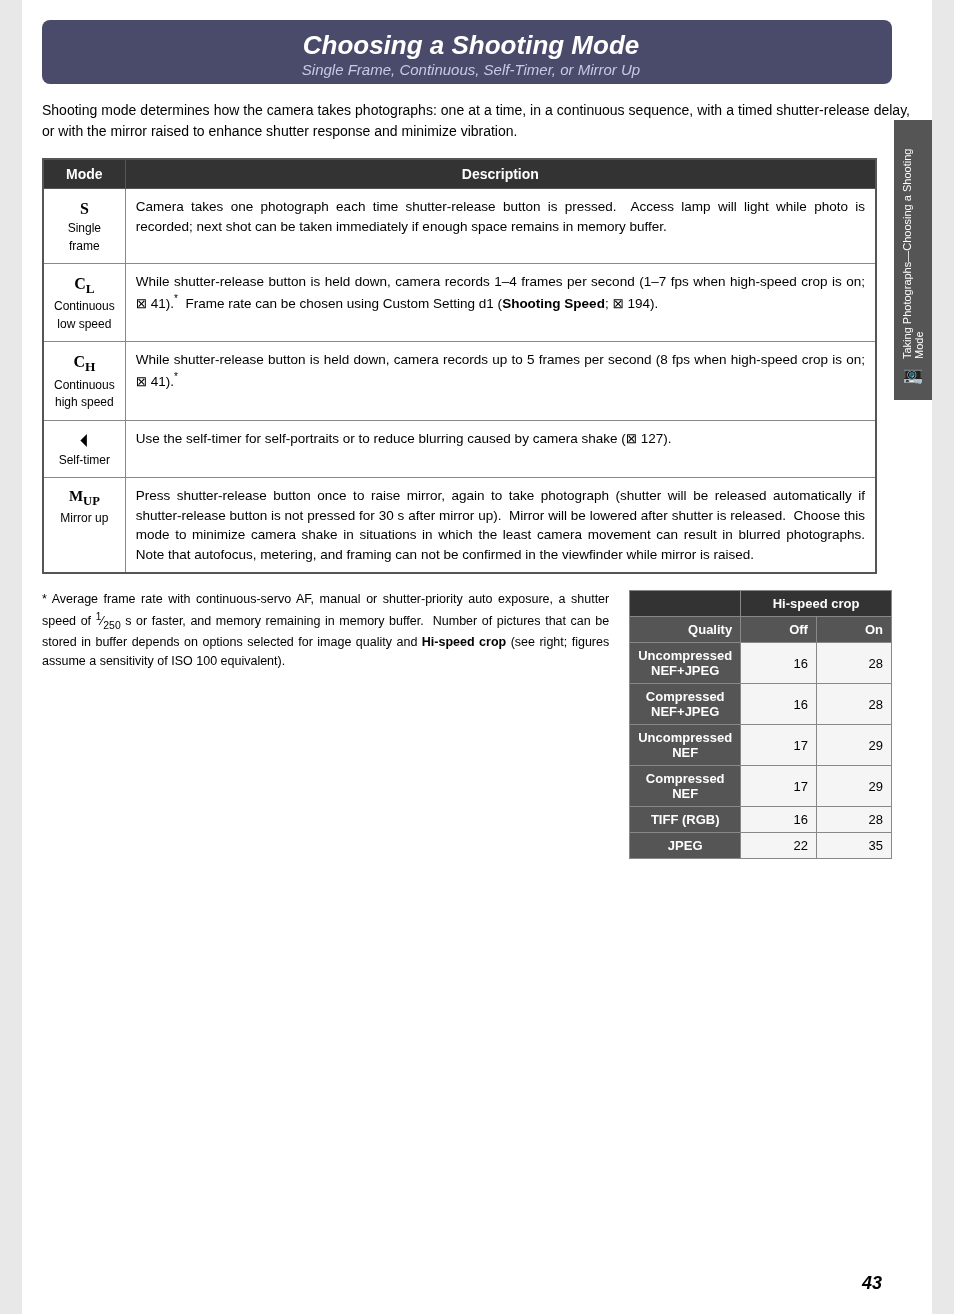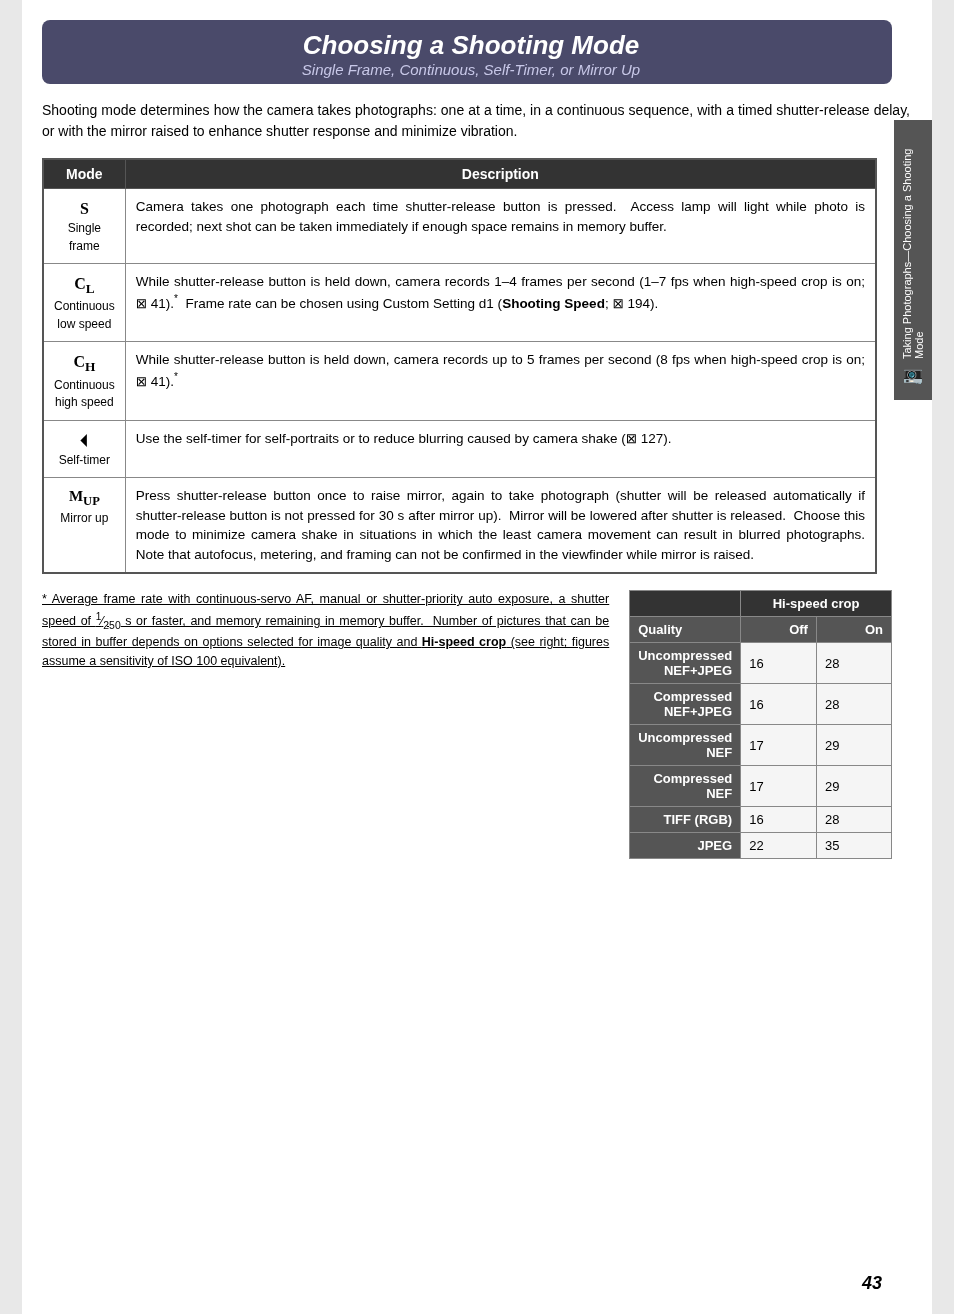--- a/index.html
+++ b/index.html
@@ -98,34 +98,33 @@
     .bottom-section {
       display: flex;
       gap: 20px;
       margin-right: 40px;
     }
     .footnote {
       flex: 1;
       font-size: 12.5px;
       line-height: 1.5;
       text-align: justify;
-      text-decoration: underline;
     }
     
     .crop-table-wrap {
       flex: 0 0 260px;
     }
     .crop-table {
       border-collapse: collapse;
       width: 100%;
       font-size: 13px;
     }
     .crop-table th, .crop-table td {
       border: 1px solid #888;
-      text-align: left;
+      text-align: right;
       padding: 5px 8px;
     }
     .crop-table .hi-speed-header {
       background: #333;
       color: #fff;
       font-weight: bold;
       text-align: center;
     }
     .crop-table .quality-header {
       background: #555;
@@ -135,21 +134,21 @@
     .crop-table .off-on-header {
       background: #555;
       color: #fff;
       font-weight: bold;
       padding-left: 48px;
     }
     .crop-table .row-label {
       background: #555;
       color: #fff;
       font-weight: bold;
-      text-align: right;
+      text-align: center;
       padding: 5px 8px;
     }
     .crop-table .num-cell {
       background: #f5f5f5;
     }
     
     .side-tab {
       position: absolute;
       right: 0;
       top: 120px;

